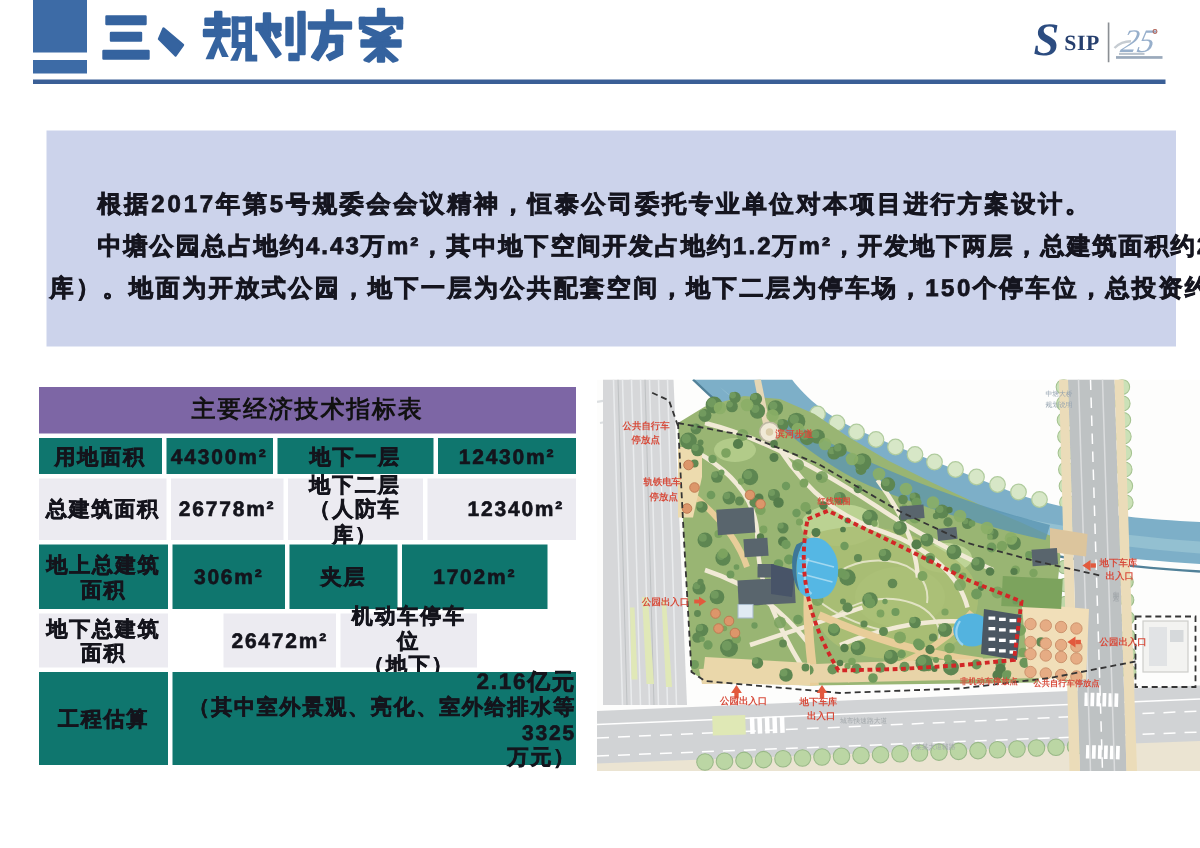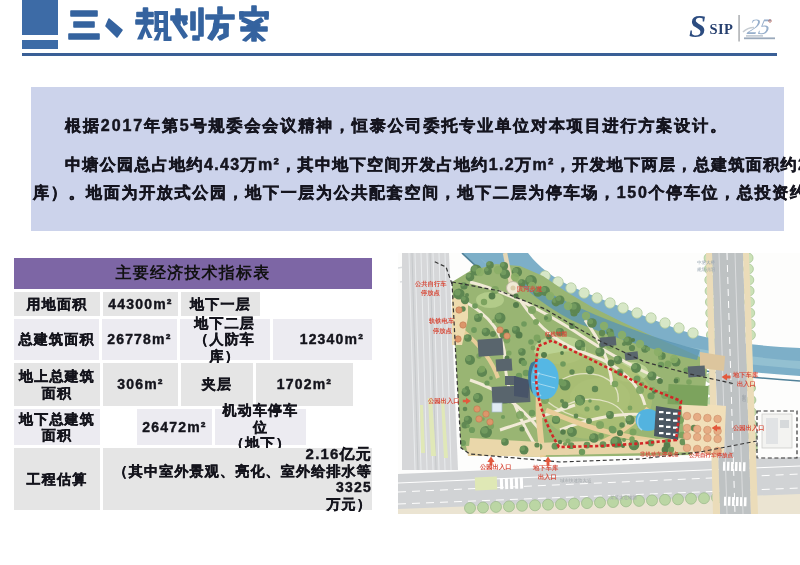--- a/index.html
+++ b/index.html
@@ -75,35 +75,36 @@
       <g transform="skewX(-14)" opacity="0.95">
         <text x="73" y="26.5" font-family="Liberation Serif,serif" font-size="22" font-style="italic" fill="#92abc9">25</text>
       </g>
       <circle cx="90" cy="13" r="1.3" fill="none" stroke="#b06055" stroke-width="0.7"></circle>
       <rect x="66" y="27.2" width="17" height="1.4" fill="#b9c2cc"></rect>
       <rect x="64" y="29.4" width="31" height="1.8" fill="#9aa9bb"></rect>
     </g>
   </svg>
 
   <div class="abs" style="left:31px;top:87px;width:753px;height:144px;background:#ccd3eb;"></div>
-  <div class="abs parl" style="left:65px;top:118px;letter-spacing:1.91px;">根据2017年第5号规委会会议精神，恒泰公司委托专业单位对本项目进行方案设计。</div>
+  <div class="abs parl" style="left:65px;top:129px;letter-spacing:1.91px;">根据2017年第5号规委会会议精神，恒泰公司委托专业单位对本项目进行方案设计。</div>
   <div class="abs parl" style="left:65px;top:157px;letter-spacing:1.37px;">中塘公园总占地约4.43万m²，其中地下空间开发占地约1.2万m²，开发地下两层，总建筑面积约2.4万m²（含夹层车</div>
   <div class="abs parl" style="left:33px;top:185px;letter-spacing:1.69px;">库）。地面为开放式公园，地下一层为公共配套空间，地下二层为停车场，150个停车位，总投资约2.16亿元。</div>
   <style>
     .parl{font-size:16px;font-weight:bold;color:#15151f;white-space:nowrap;line-height:15px;-webkit-text-stroke:0.5px #15151f;}
   </style>
 
-  <div class="abs" style="left:14px;top:258px;width:358px;">
+  <div class="abs" style="left:26px;top:258px;width:358px;">
     <div class="trow hd" style="height:31px;background:#7d66a5;font-size:15px;">
       <div class="hc" style="width:358px;letter-spacing:1.2px;font-size:16px;">主要经济技术指标表</div>
     </div>
     <div class="trow" style="height:24px;margin-top:3px;">
       <div class="c" style="width:86px;">用地面积</div>
       <div class="c" style="width:75px;">44300m²</div>
-      <div class="c" style="width:79px;">地下一层</div>
+      <div class="c" style="width:110px;">地下一层</div>
+      <div class="c" style="width:97px;">12430m²</div>
     </div>
     <div class="trow lt" style="height:41px;margin-top:3px;">
       <div class="c" style="width:86px;">总建筑面积</div>
       <div class="c" style="width:75px;">26778m²</div>
       <div class="c" style="width:91px;">地下二层<br>（人防车库）</div>
       <div class="c" style="width:81px;padding-left:19px;">12340m²</div>
     </div>
     <div class="trow" style="height:43px;margin-top:3px;border-radius:13px;">
       <div class="c" style="width:86px;">地上总建筑<br>面积</div>
       <div class="c" style="width:75px;">306m²</div>
@@ -121,21 +122,21 @@
           <span><b style="font-size:15px;">2.16亿元</b><br>（其中室外景观、亮化、室外给排水等3325<br>万元）</span>
         </div>
     </div>
   </div>
   <style>
     .trow{display:flex;}
     .hc{display:flex;align-items:center;justify-content:center;font-weight:bold;color:#111;}
     .c{display:flex;align-items:center;justify-content:center;text-align:center;-webkit-text-stroke:0.4px #14141c;
        font-weight:bold;color:#14141c;font-size:14px;line-height:16.5px;letter-spacing:1.2px;margin-right:3px;}
     .c:last-child{margin-right:0;}
-    .trow .c{background:#e5e5e5;}
+    .trow .c{background:#0f766e;}
     .trow.lt .c{background:#ecebf1;}
   </style>
 
   <svg class="abs" style="left:398px;top:253px" width="402" height="261" viewBox="398 253 402 261">
 <rect x="398" y="253" width="402" height="261" fill="#fdfdfc"></rect>
 <g stroke="#d9dcde" stroke-width="1.5" fill="none">
 <path d="M398 268 L446 260"></path>
         <path d="M400 282 L444 274"></path>
         <path d="M420 253 L424 276"></path>
 </g>

